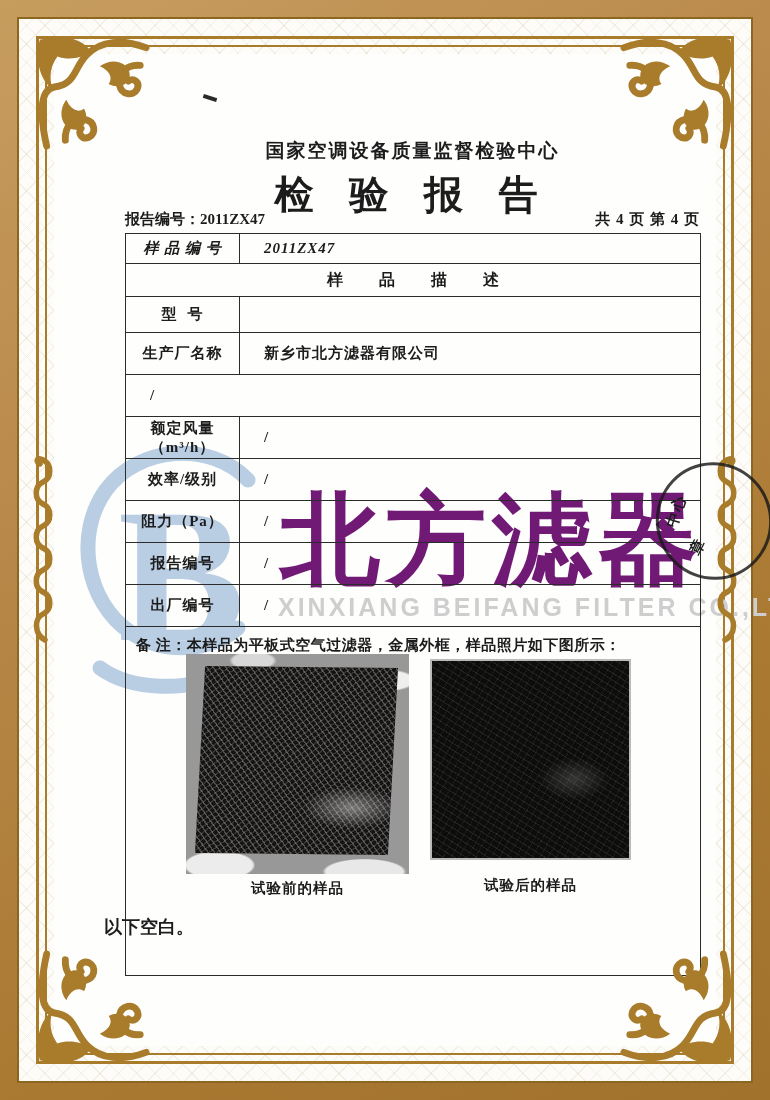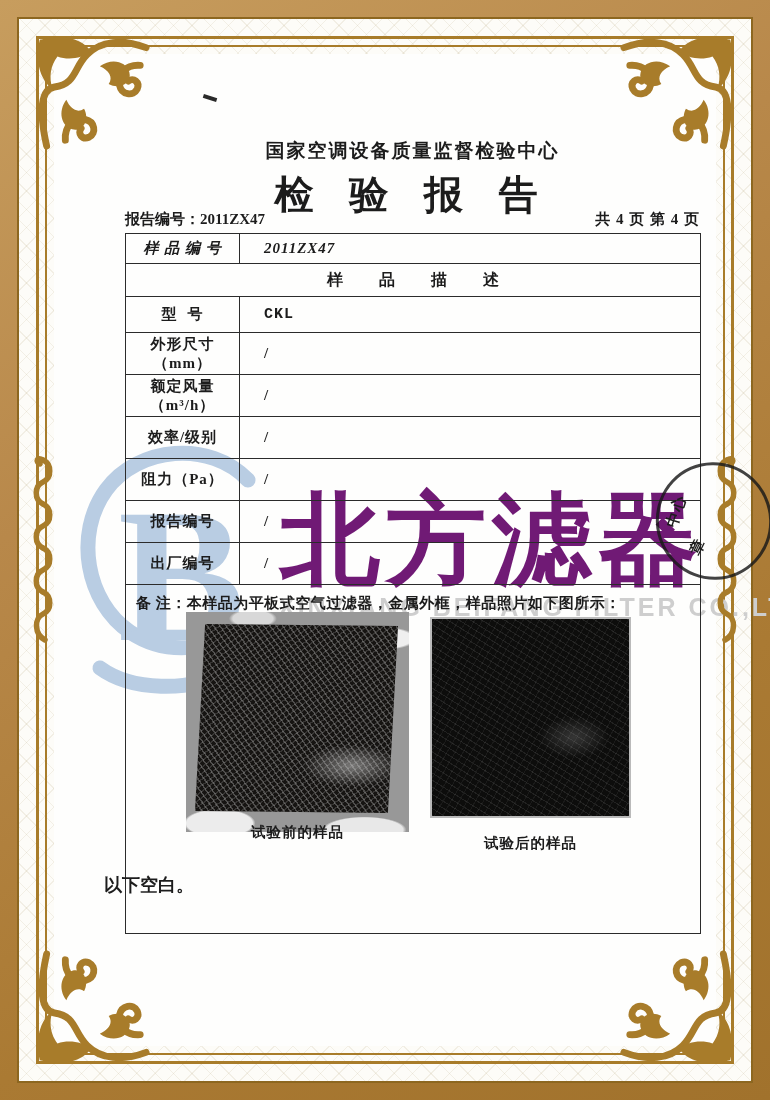--- a/index.html
+++ b/index.html
@@ -88,21 +88,21 @@
         repeating-linear-gradient(-38deg, rgba(170,170,170,0.22) 0 1.4px, transparent 1.4px 5px),
         radial-gradient(ellipse 70px 30px at 80% 75%, rgba(220,220,220,0.5), transparent 70%),
         #161412; }
   .photo-after { left:306px; top:34px; width:197px; height:197px;
       background:
         repeating-linear-gradient(32deg, rgba(160,160,160,0.14) 0 1px, transparent 1px 6px),
         repeating-linear-gradient(-60deg, rgba(140,140,140,0.10) 0 1px, transparent 1px 7px),
         radial-gradient(ellipse 50px 30px at 72% 60%, rgba(130,130,130,0.35), transparent 70%),
         #0d0d0c;
       box-shadow:0 0 0 2px rgba(60,60,60,0.35); }
-  .caption { position:absolute; top:238px; font-size:14.5px; font-weight:600;
+  .caption { position:absolute; top:252px; font-size:14.5px; font-weight:600;
              text-align:center; letter-spacing:1px; }
   .caption.before { left:60px; width:223px; }
   .caption.after  { left:306px; width:197px; top:249px; }
   .blank-note { position:absolute; left:-22px; top:288px; font-size:18px; font-weight:600; }
 
   .artifact { position:absolute; left:203px; top:96px; width:14px; height:4px;
               background:#2a2a2a; transform:rotate(18deg); z-index:2; }
 </style>
 </head>
 <body>
@@ -215,24 +215,26 @@
 
       <div class="trow h30">
         <div class="tlabel">样 品 编 号</div>
         <div class="tvalue">2011ZX47</div>
       </div>
 
       <div class="section-row h33">样 品 描 述</div>
 
       <div class="trow h36">
         <div class="tlabel">型  号</div>
-        <div class="tvalue">CKL</div>
-      </div>
-      <div class="trow h42">
-        <div class="tlabel">外形尺寸（mm）</div>
+      </div>
+      <div class="trow h42">
+        <div class="tlabel">生产厂名称</div>
+        <div class="tvalue">新乡市北方滤器有限公司</div>
+      </div>
+      <div class="trow h42">
         <div class="tvalue">/</div>
       </div>
       <div class="trow h42">
         <div class="tlabel">额定风量（m³/h）</div>
         <div class="tvalue">/</div>
       </div>
       <div class="trow h42">
         <div class="tlabel">效率/级别</div>
         <div class="tvalue">/</div>
       </div>

